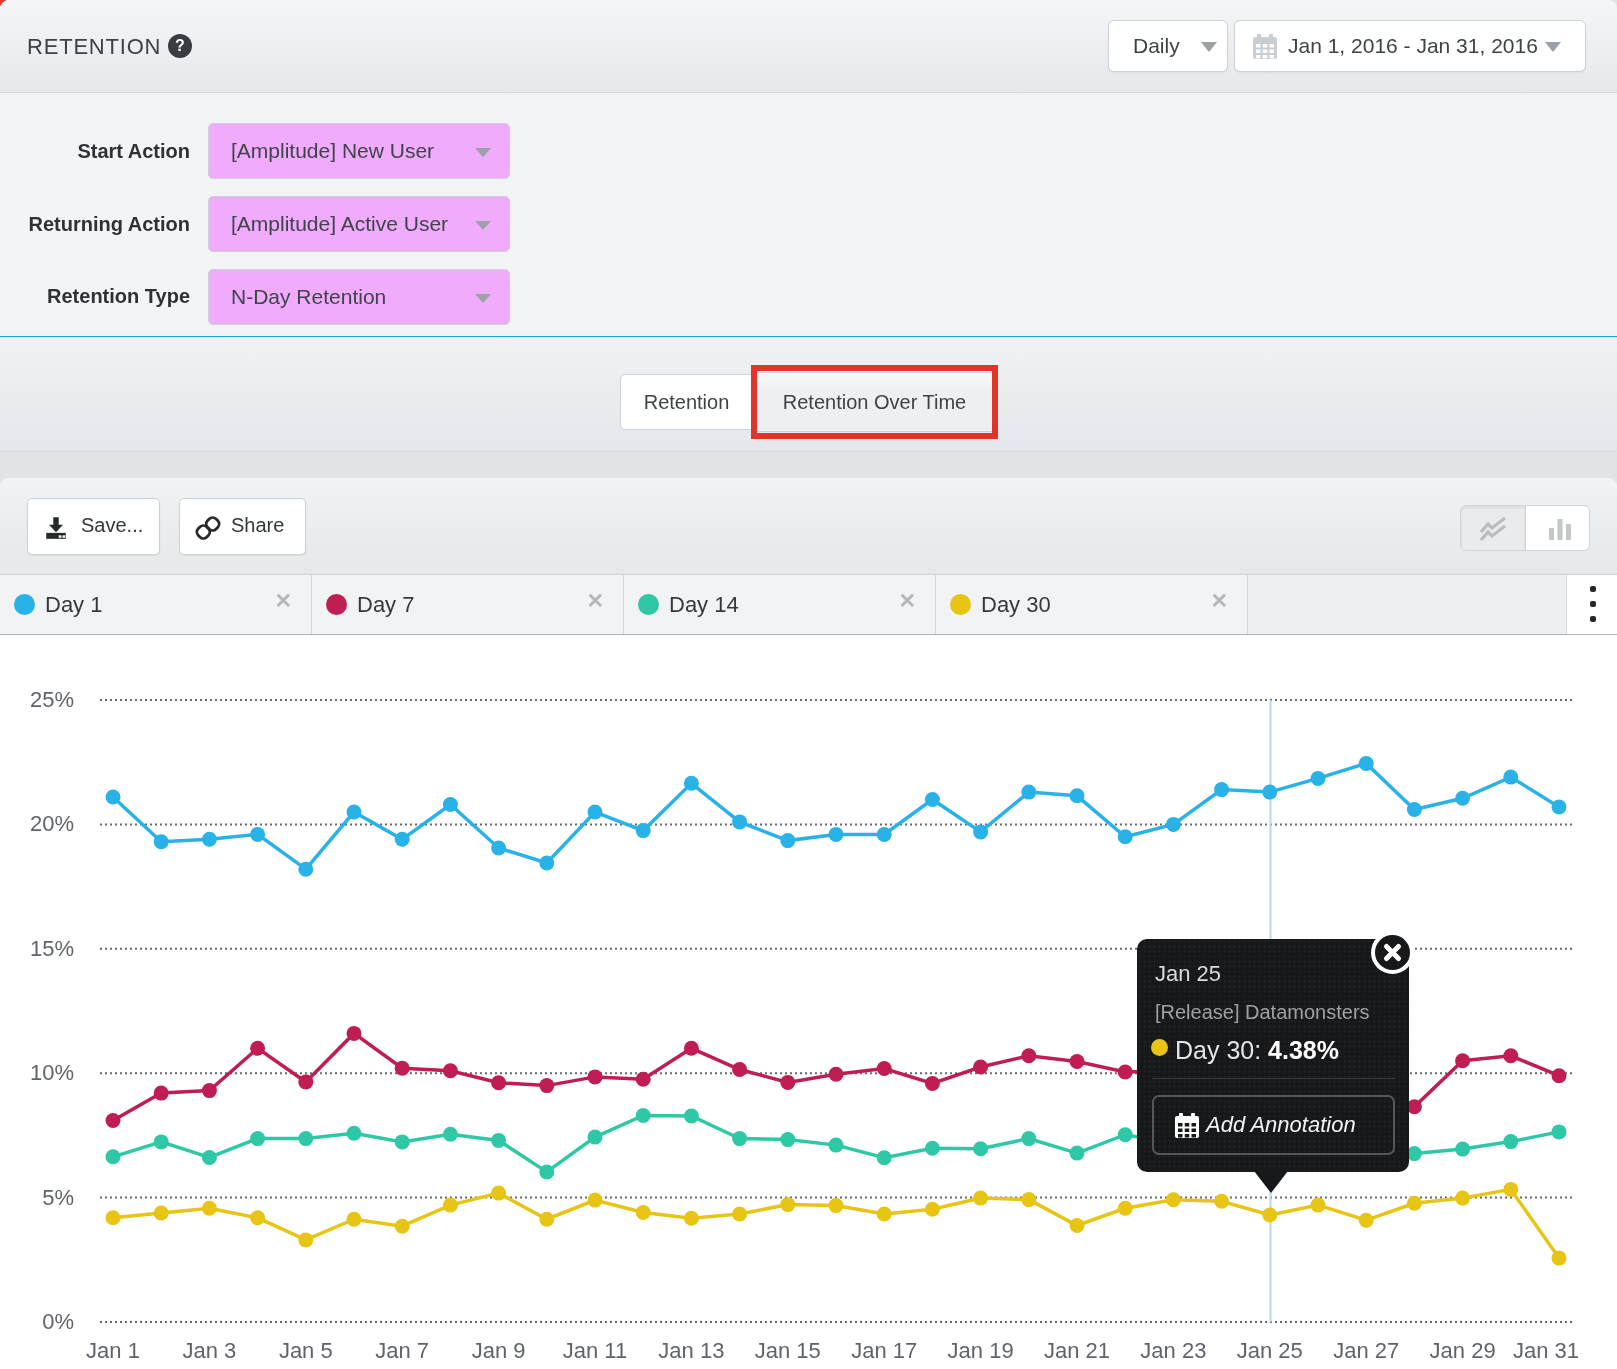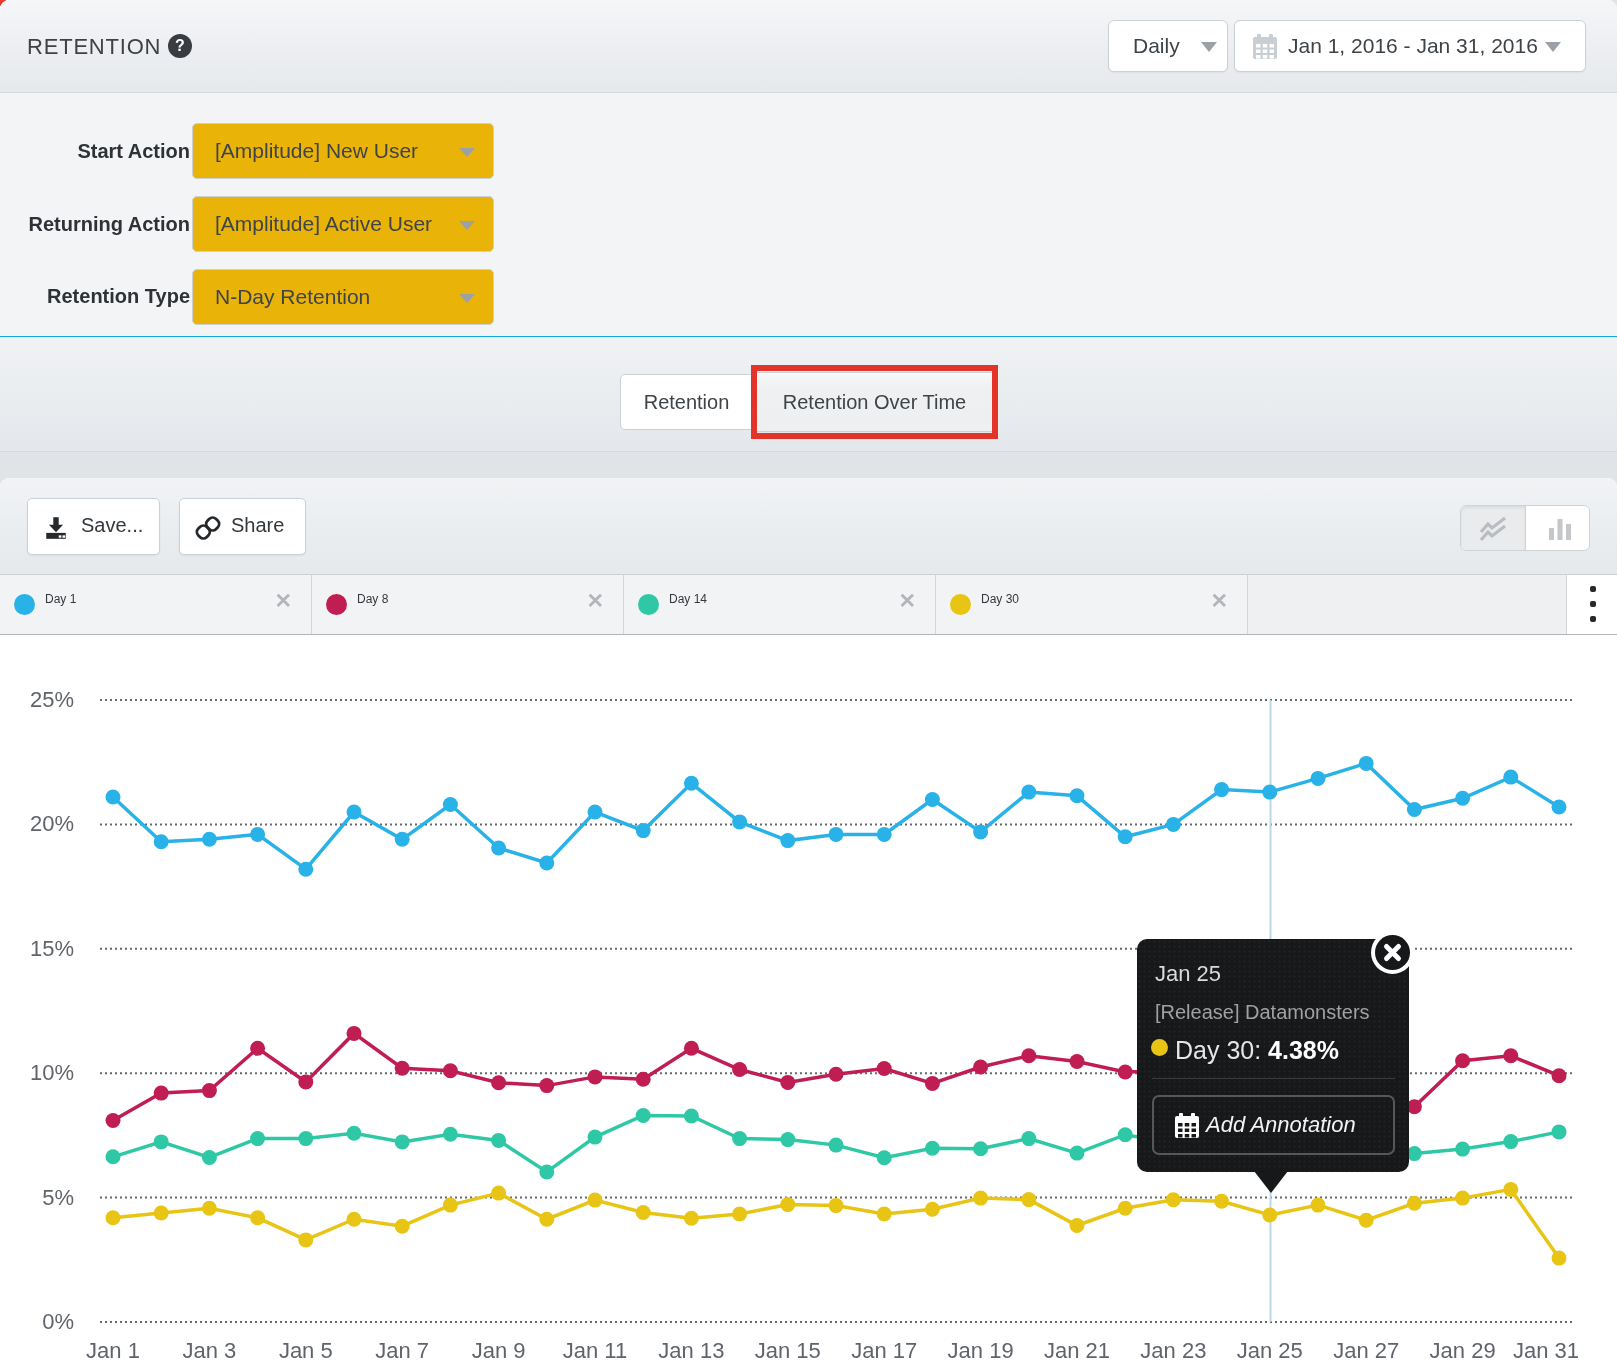--- a/index.html
+++ b/index.html
@@ -14,41 +14,41 @@
 #dailybtn { left:1108px; width:120px; }
 #dailybtn span { position:absolute; left:24px; top:13px; }
 #datebtn { left:1234px; width:352px; }
 #datebtn span { position:absolute; left:53px; top:13px; }
 .caret { position:absolute; width:0; height:0; border-left:8px solid transparent; border-right:8px solid transparent; border-top:10px solid #9ba1a6; }
 #dailybtn .caret { right:10px; top:21px; }
 #datebtn .caret { right:24px; top:21px; }
 #controls { position:absolute; left:0; top:94px; width:100%; height:243px; background:#f3f4f6; border-bottom:1px solid #0ea5e9; }
 .crow { position:absolute; left:0; width:100%; }
 .clabel { position:absolute; right:1427px; font-size:20px; font-weight:bold; color:#2e3236; white-space:nowrap; }
-.dd { position:absolute; left:192px; width:302px; height:56px; background:#eab308; border:1px solid #cbd0d4; border-radius:5px; font-size:21px; color:#3f444a; }
+.dd { position:absolute; left:208px; width:302px; height:56px; background:#f0abfc; border:1px solid #cbd0d4; border-radius:5px; font-size:21px; color:#3f444a; }
 .dd span { position:absolute; left:22px; top:15px; white-space:nowrap; }
 .dd .caret { right:18px; top:24px; border-left-width:8px; border-right-width:8px; border-top-width:9px; }
 #tabrow { position:absolute; left:0; top:338px; width:100%; height:114px; background:linear-gradient(180deg,#f0f2f4 0%,#e9ecef 60%,#e4e7eb 100%); border-bottom:1px solid #d7dadd; }
 #tabRet { position:absolute; left:620px; top:36px; width:133px; height:56px; background:#fff; border:1px solid #cdd1d4; border-radius:5px 0 0 5px; font-size:20px; color:#3e4348; text-align:center; line-height:54px; }
 #tabROT { position:absolute; left:753px; top:34px; width:243px; height:60px; background:linear-gradient(180deg,#f7f8f9 0%,#eff0f2 30%,#edeff1 100%); border:1px solid #cdd1d4; font-size:20px; color:#3e4348; text-align:center; line-height:58px; }
 #redbox { position:absolute; left:751px; top:27px; width:247px; height:74px; border:6px solid #e23429; z-index:5; }
 #panel2 { position:absolute; left:0; top:478px; width:1617px; height:891px; background:#fff; border-radius:9px 9px 0 0; overflow:hidden;padding-left:19px; }
 #toolbar { position:absolute; left:0; top:0; width:100%; height:96px; background:linear-gradient(180deg,#f1f3f5 0%,#eaedf0 55%,#e6e9ec 100%); }
 .tbtn { position:absolute; top:20px; height:57px; background:#fff; border:1px solid #ccd1d5; border-radius:5px; box-shadow:0 1px 2px rgba(0,0,0,0.06); font-size:20px; color:#33383d; }
 #savebtn { left:27px; width:133px; }
 #sharebtn { left:179px; width:127px; }
 .tbtn svg { position:absolute; left:15px; top:16px; }
 #savebtn span { position:absolute; left:53px; top:15px; }
 #sharebtn span { position:absolute; left:51px; top:15px; }
 #toggle { position:absolute; left:1460px; top:27px; width:130px; height:46px; border:1px solid #cfd3d6; border-radius:6px; background:#fff; }
 #toggleL { position:absolute; left:0; top:0; width:65px; height:44px; background:#e9ebed; border-right:1px solid #cfd3d6; border-radius:5px 0 0 5px; box-shadow:inset 0 2px 3px rgba(0,0,0,0.07); }
 #legend { position:absolute; left:0; top:96px; width:100%; height:61px; background:#eef0f2; border-top:1px solid #cdd1d4; border-bottom:1px solid #b2b6ba; }
 .ltab { position:absolute; top:0; height:59px; width:312px; background:#f2f3f5; border-right:1px solid #d4d7da; }
 .ldot { position:absolute; left:14px; top:19px; width:21px; height:21px; border-radius:50%; }
-.ltab span { position:absolute; left:45px; top:17px; font-size:12px; color:#34383c; }
+.ltab span { position:absolute; left:45px; top:17px; font-size:22px; color:#34383c; }
 .lx { position:absolute; right:19px; top:14px; font-size:21px; font-weight:bold; color:#b2b6b9; }
 #kebab { position:absolute; right:0; top:0; width:51px; height:59px; background:#fff; border-left:1px solid #d4d7da; }
 #kebab i { position:absolute; left:23px; width:6px; height:6px; border-radius:2px; background:#26292c; }
 #chartwrap { position:absolute; left:0; top:157px; width:1617px; height:734px; background:#fff; }
 #tooltip { position:absolute; left:1137px; top:939px; width:272px; height:233px; background:#171819; border-radius:10px; z-index:20;
   background-image:radial-gradient(circle, #222325 0.8px, transparent 1.2px); background-size:5px 5px; }
 #tooltip .tt1 { position:absolute; left:18px; top:22px; font-size:22px; color:#d8dadc; }
 #tooltip .tt2 { position:absolute; left:18px; top:62px; font-size:20px; color:#9fa1a4; }
 #tooltip .ttdot { position:absolute; left:14px; top:100px; width:17px; height:17px; border-radius:50%; background:#e8c414; }
 #tooltip .tt3 { position:absolute; left:38px; top:97px; font-size:25px; color:#e4e6e8; }
@@ -155,21 +155,21 @@
     </div>
   </div>
   <div id="legend">
     <div class="ltab" style="left:0">
         <div class="ldot" style="background:#29b2e8"></div>
         <span>Day 1</span>
         <div class="lx">✕</div>
       </div>
     <div class="ltab" style="left:312px">
         <div class="ldot" style="background:#c01d53"></div>
-        <span>Day 8</span>
+        <span>Day 7</span>
         <div class="lx">✕</div>
       </div>
     <div class="ltab" style="left:624px">
         <div class="ldot" style="background:#2fc8a7"></div>
         <span>Day 14</span>
         <div class="lx">✕</div>
       </div>
     <div class="ltab" style="left:936px">
         <div class="ldot" style="background:#e8c414"></div>
         <span>Day 30</span>

